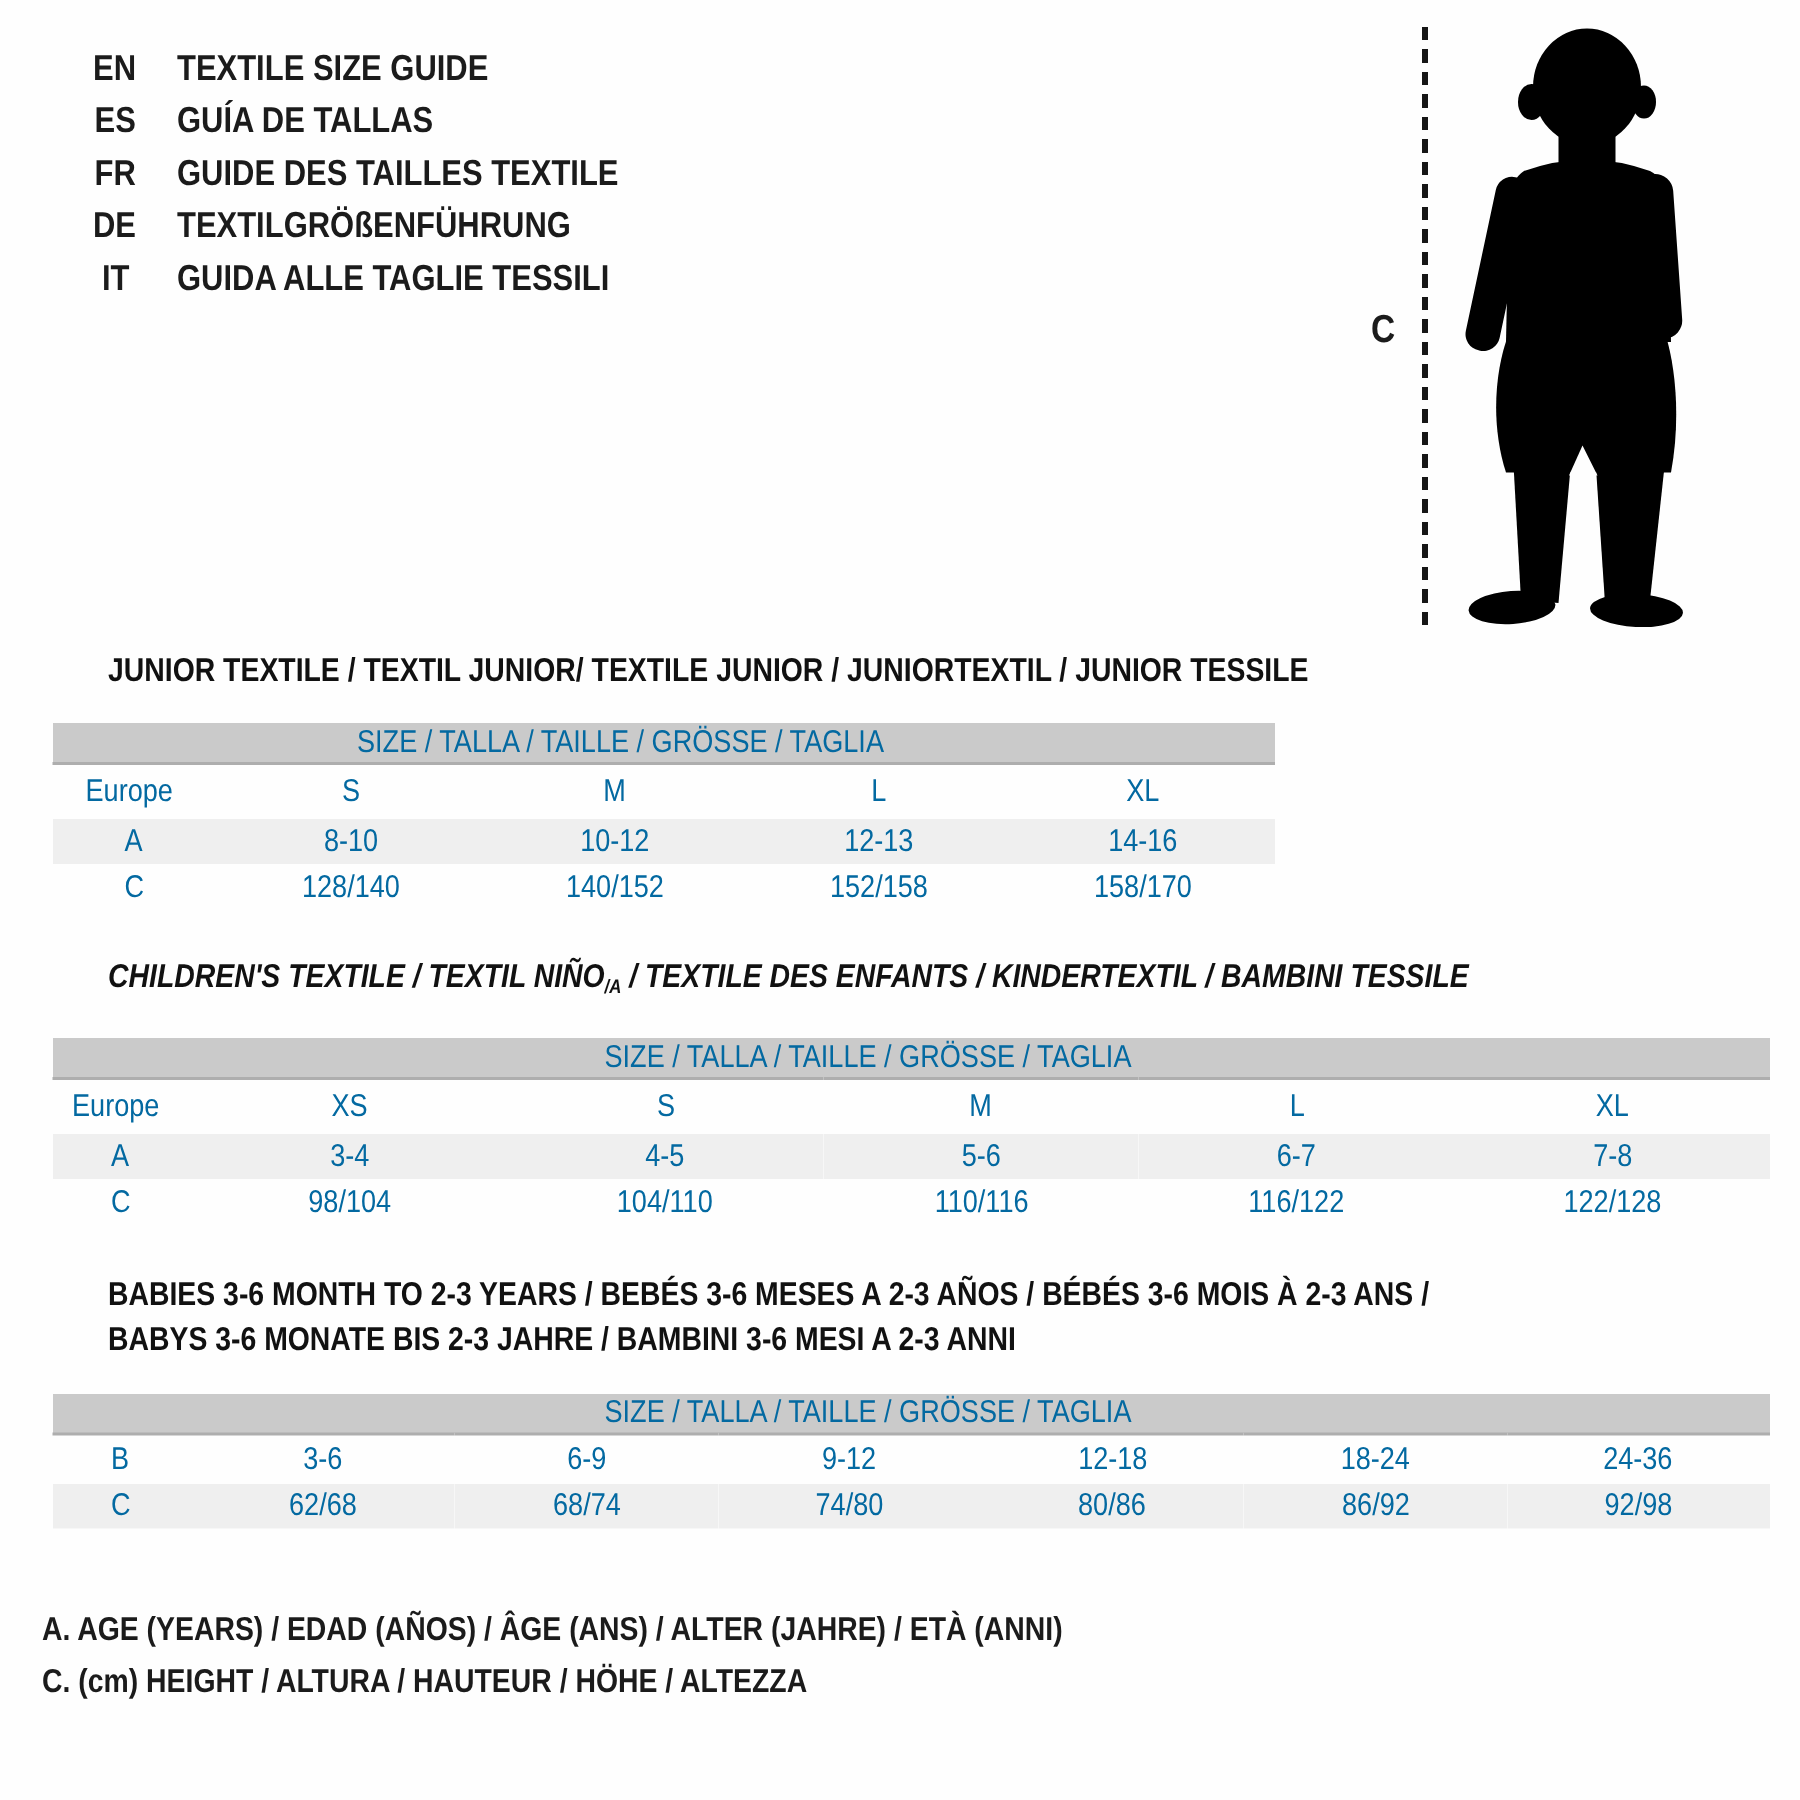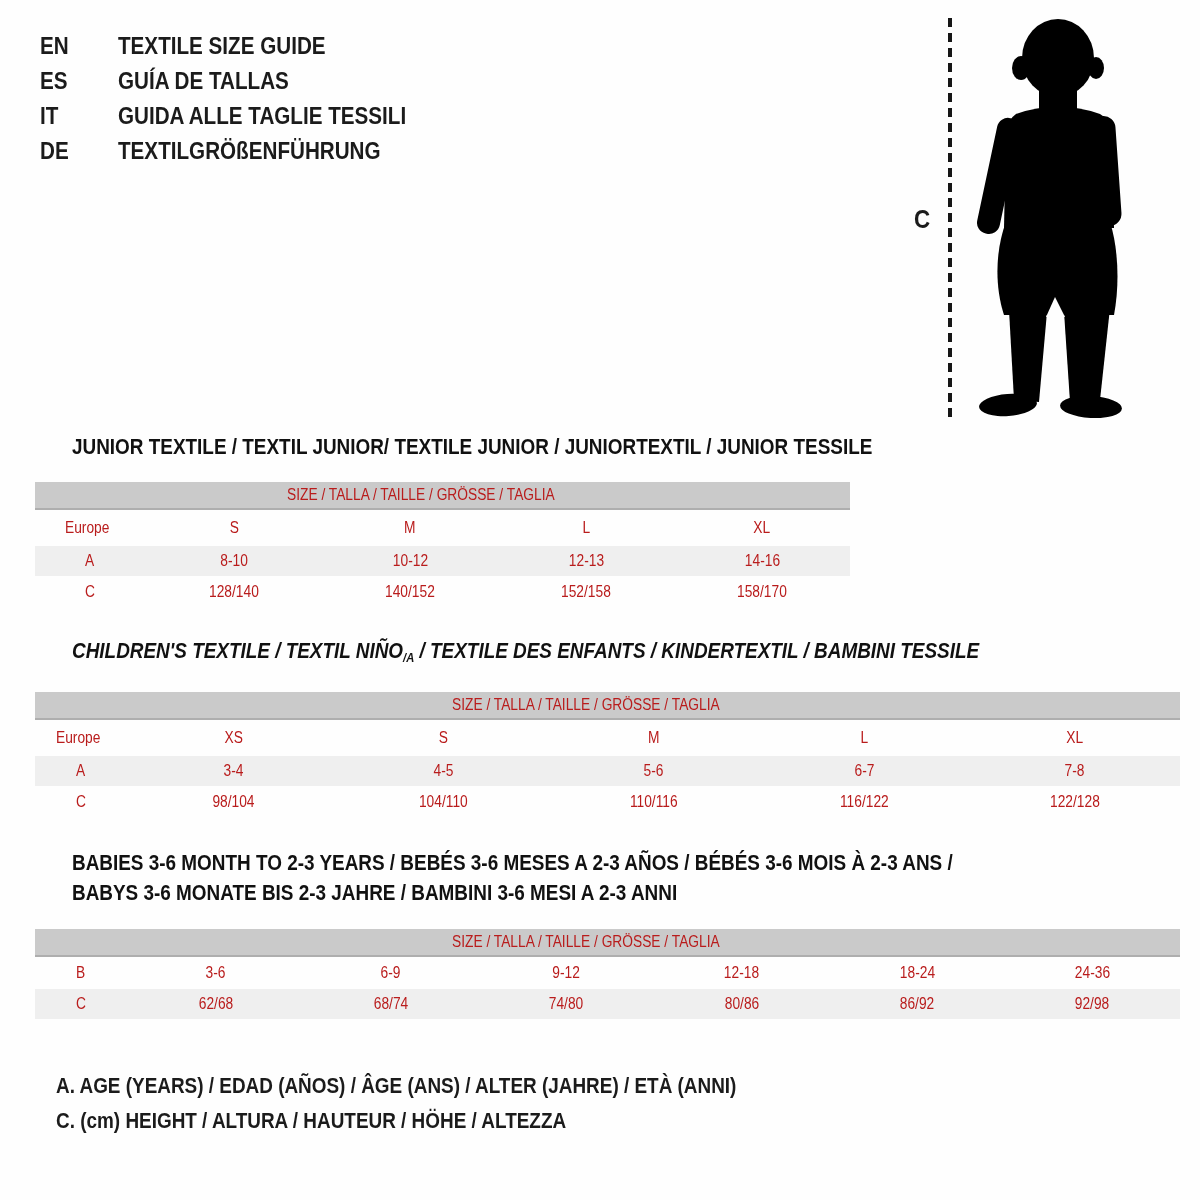--- a/index.html
+++ b/index.html
@@ -7,71 +7,75 @@
     position:relative; width:1200px; height:1200px; background:#fefefe;
     font-family:"Liberation Sans", sans-serif; color:#1b1b1b; overflow:hidden;
   }
   
   .cond  { display:inline-block; transform:scaleX(0.86); transform-origin:0 50%; white-space:nowrap; }
   .condc { display:inline-block; transform:scaleX(0.86); transform-origin:50% 50%; white-space:nowrap; }
 
   
   .langs { position:absolute; left:40px; top:28px; font-weight:700; font-size:24px; line-height:35px; }
   .lang-row { display:flex; }
-  .lang-code { width:78px; flex:0 0 78px; }
+  .lang-code { width:78px; flex:0 0 78px;text-align:center; }
 
   
   .measure-line {
     position:absolute; left:948px; top:18px; width:4px; height:399px;
     background:repeating-linear-gradient(180deg, #161616 0px, #161616 9px, transparent 9px, transparent 15px);
   }
   .measure-label { position:absolute; left:914px; top:204px; font-weight:700; font-size:26px; }
   .silhouette { position:absolute; left:963px; top:16px; }
 
   
   .sec-title { position:absolute; font-weight:700; font-size:22px; color:#111; line-height:30px; white-space:nowrap;margin-left:32px; }
   .sub-a { font-size:13px; vertical-align:-4px; letter-spacing:0; }
 
   
   table.size { position:absolute; border-collapse:collapse; table-layout:fixed; }
-  table.size td { padding:0; font-size:16px; text-align:center; color:#b91c1c; overflow:hidden; }
+  table.size td { padding:0; font-size:21px; text-align:center; color:#0369a1; overflow:hidden; }
   td.size-bar {
     background:#cacaca; border-bottom:2px solid #aeaeae; text-align:left; height:26px;
     font-size:21px; color:#2e2e2e; padding-left:6px;
   }
   td.rowlabel { text-align:left; padding-left:4px;margin-top:32px; }
   tr.alt td { background:#efefef; }
   tr.r36 td { height:36px; }
   tr.r30 td { height:30px; }
   tr.r32 td { height:32px; }
 
   
-  .legend { position:absolute; left:56px; top:1068px; font-weight:700; font-size:22px; line-height:35px; }
+  .legend { position:absolute; left:28px; top:1068px; font-weight:700; font-size:22px; line-height:35px; }
 </style>
 </head>
 <body>
 
 <div class="canvas">
 
   <div class="langs">
     <div class="lang-row">
       <span class="lang-code"><span class="cond">EN</span></span>
       <span><span class="cond">TEXTILE SIZE GUIDE</span></span>
     </div>
     <div class="lang-row">
       <span class="lang-code"><span class="cond">ES</span></span>
       <span><span class="cond">GUÍA DE TALLAS</span></span>
     </div>
     <div class="lang-row">
+      <span class="lang-code"><span class="cond">FR</span></span>
+      <span><span class="cond">GUIDE DES TAILLES TEXTILE</span></span>
+    </div>
+    <div class="lang-row">
+      <span class="lang-code"><span class="cond">DE</span></span>
+      <span><span class="cond">TEXTILGRÖßENFÜHRUNG</span></span>
+    </div>
+    <div class="lang-row">
       <span class="lang-code"><span class="cond">IT</span></span>
       <span><span class="cond">GUIDA ALLE TAGLIE TESSILI</span></span>
-    </div>
-    <div class="lang-row">
-      <span class="lang-code"><span class="cond">DE</span></span>
-      <span><span class="cond">TEXTILGRÖßENFÜHRUNG</span></span>
     </div>
   </div>
 
   <div class="measure-line"></div>
   <div class="measure-label"><span class="cond">C</span></div>
 
   <svg class="silhouette" width="175" height="402" viewBox="0 0 175 402" xmlns="http://www.w3.org/2000/svg">
     <g fill="#000000">
       <ellipse cx="95" cy="42" rx="36" ry="39"></ellipse>
       <ellipse cx="58" cy="52" rx="9" ry="12"></ellipse>

